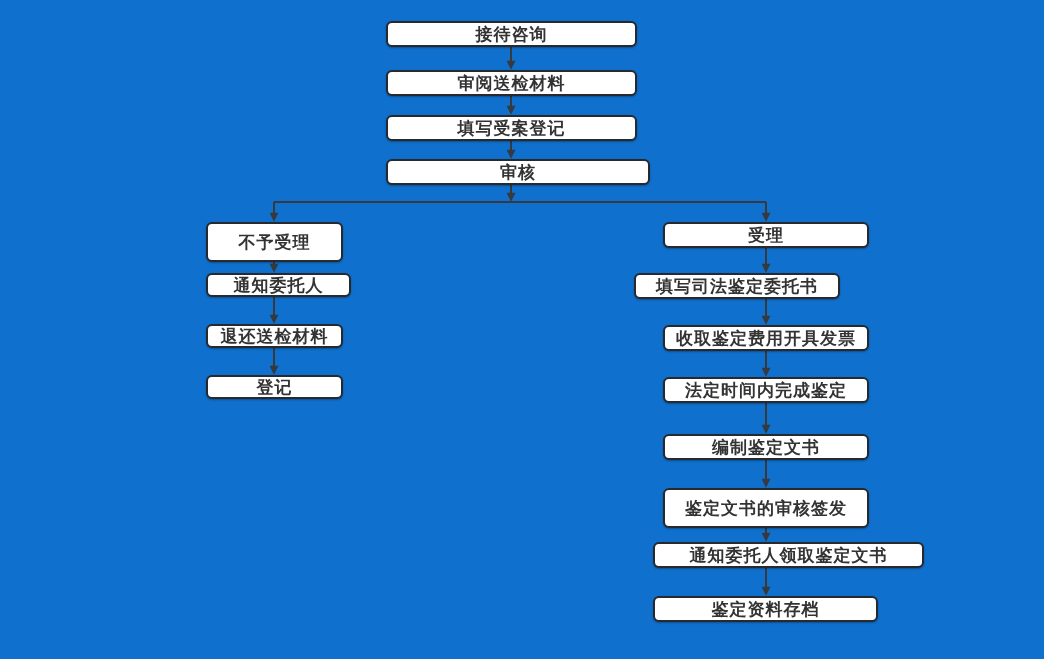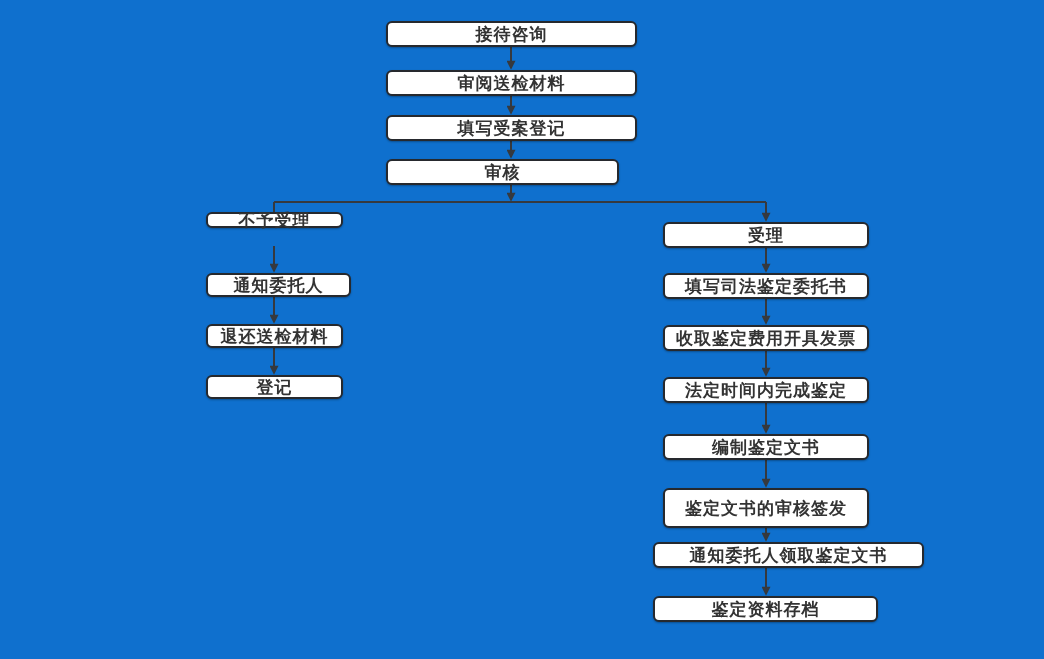--- a/index.html
+++ b/index.html
@@ -54,29 +54,29 @@
     <line x1="766" y1="351" x2="766" y2="375" marker-end="url(#ah)"></line>
     <line x1="766" y1="403" x2="766" y2="432" marker-end="url(#ah)"></line>
     <line x1="766" y1="460" x2="766" y2="486" marker-end="url(#ah)"></line>
     <line x1="766" y1="514" x2="766" y2="540" marker-end="url(#ah)"></line>
     <line x1="766" y1="568" x2="766" y2="594" marker-end="url(#ah)"></line>
   </svg>
 
   <div class="node" style="left:386px;top:21px;width:251px;height:26px">接待咨询</div>
   <div class="node" style="left:386px;top:70px;width:251px;height:26px">审阅送检材料</div>
   <div class="node" style="left:386px;top:115px;width:251px;height:26px">填写受案登记</div>
-  <div class="node" style="left:386px;top:159px;width:233px;height:26px">审核</div>
+  <div class="node" style="left:386px;top:159px;width:264px;height:26px">审核</div>
 
-  <div class="node" style="left:206px;top:212px;width:137px;height:16px">不予受理</div>
+  <div class="node" style="left:206px;top:222px;width:137px;height:40px">不予受理</div>
   <div class="node" style="left:206px;top:273px;width:145px;height:24px">通知委托人</div>
   <div class="node" style="left:206px;top:324px;width:137px;height:24px">退还送检材料</div>
   <div class="node" style="left:206px;top:375px;width:137px;height:24px">登记</div>
 
   <div class="node" style="left:663px;top:222px;width:206px;height:26px">受理</div>
-  <div class="node" style="left:663px;top:273px;width:206px;height:26px">填写司法鉴定委托书</div>
+  <div class="node" style="left:634px;top:273px;width:206px;height:26px">填写司法鉴定委托书</div>
   <div class="node" style="left:663px;top:325px;width:206px;height:26px">收取鉴定费用开具发票</div>
   <div class="node" style="left:663px;top:377px;width:206px;height:26px">法定时间内完成鉴定</div>
   <div class="node" style="left:663px;top:434px;width:206px;height:26px">编制鉴定文书</div>
   <div class="node" style="left:663px;top:488px;width:206px;height:40px">鉴定文书的审核签发</div>
   <div class="node" style="left:653px;top:542px;width:271px;height:26px">通知委托人领取鉴定文书</div>
   <div class="node" style="left:653px;top:596px;width:225px;height:26px">鉴定资料存档</div>
 
 </div>
 
 </body></html>

